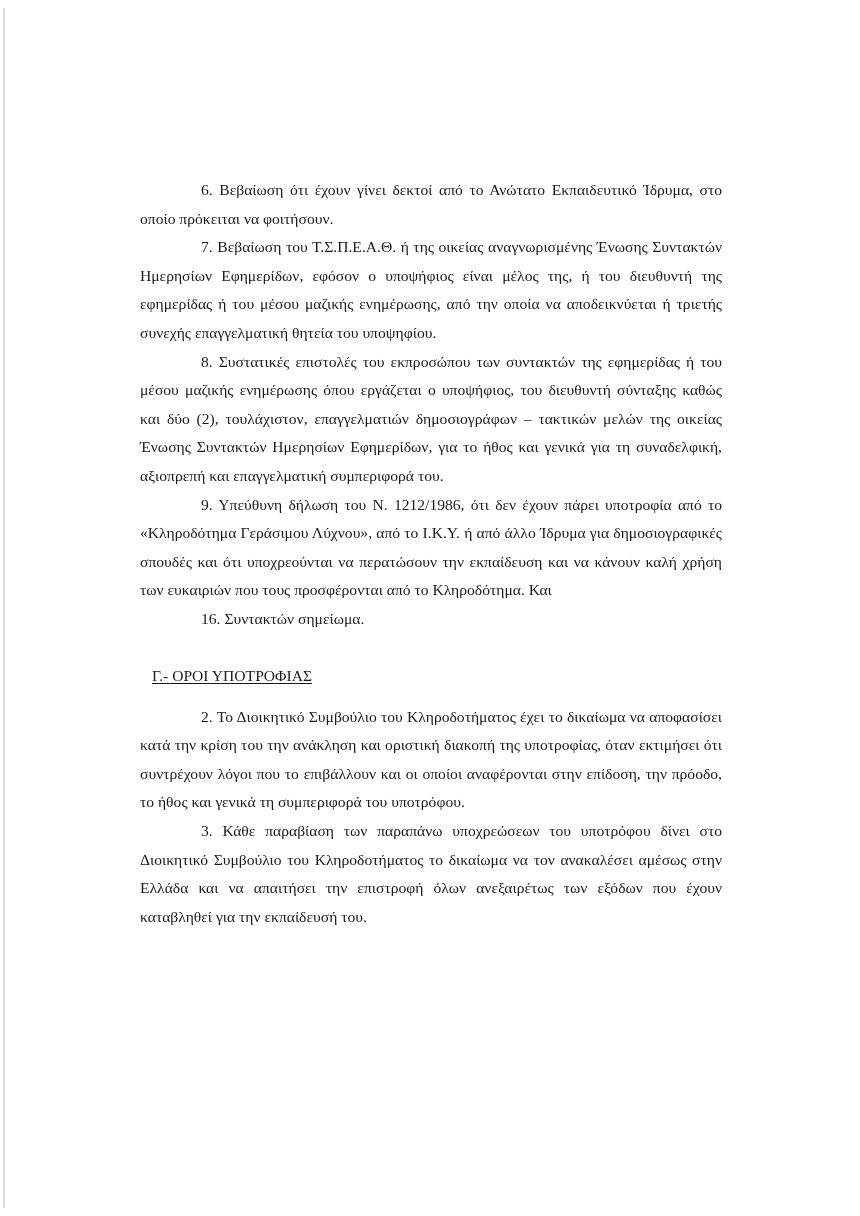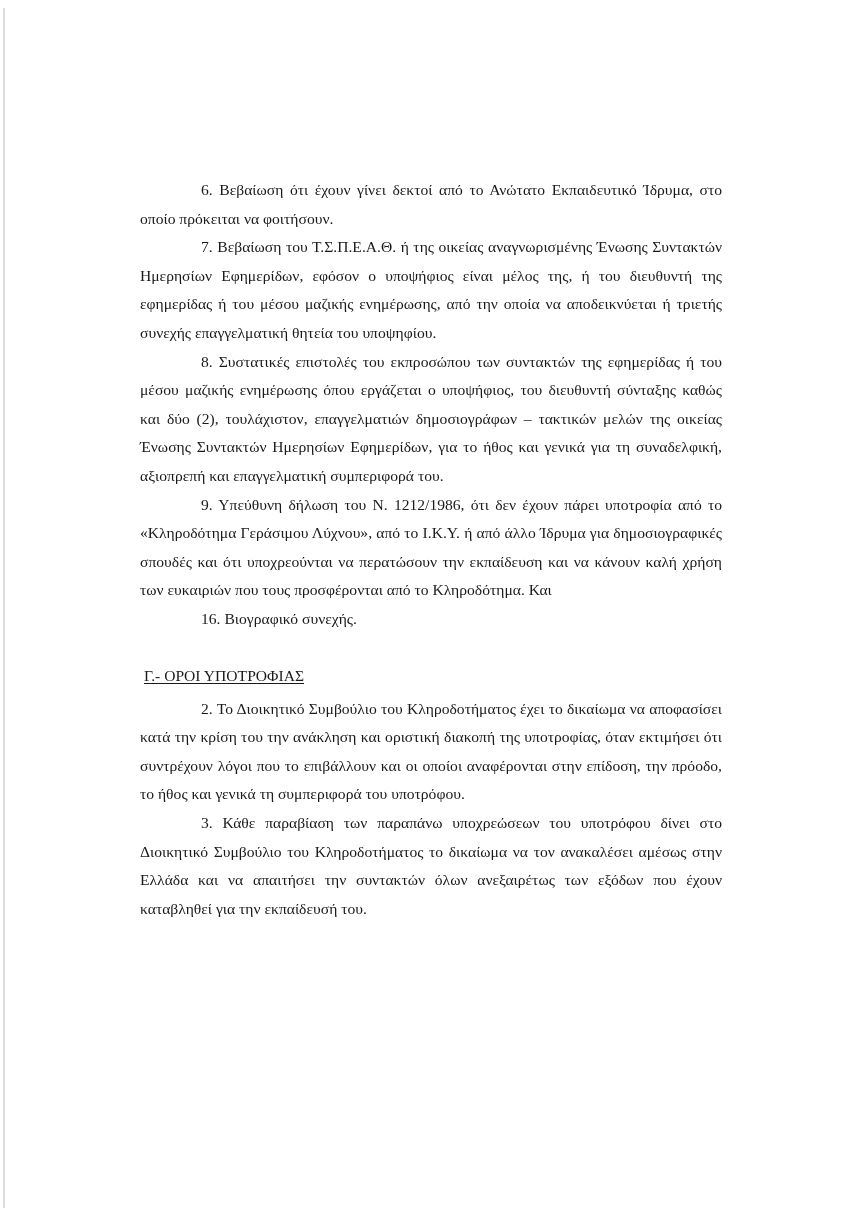--- a/index.html
+++ b/index.html
@@ -33,21 +33,21 @@
     }
     .para {
       margin: 0;
       text-align: justify;
       text-indent: 61px;
     }
     .para.last-line-item {
       text-align: left;
     }
     .section-heading {
-      margin: 4px;
+      margin: 12px;
       margin-top: 28.6px;
       text-decoration: underline;
       text-underline-offset: 2px;
       text-align: left;
     }
     .num {
       display: inline;
     }
   </style>
 </head>
@@ -58,22 +58,22 @@
 <div class="page">
 
   <p class="para"><span class="num">6.</span> <span>Βεβαίωση ότι έχουν γίνει δεκτοί από το Ανώτατο Εκπαιδευτικό Ίδρυμα, στο οποίο πρόκειται να φοιτήσουν.</span></p>
 
   <p class="para"><span class="num">7.</span> <span>Βεβαίωση του Τ.Σ.Π.Ε.Α.Θ. ή της οικείας αναγνωρισμένης Ένωσης Συντακτών Ημερησίων Εφημερίδων, εφόσον ο υποψήφιος είναι μέλος της, ή του διευθυντή της εφημερίδας ή του μέσου μαζικής ενημέρωσης, από την οποία να αποδεικνύεται  ή τριετής συνεχής επαγγελματική θητεία του υποψηφίου.</span></p>
 
   <p class="para"><span class="num">8.</span> <span>Συστατικές επιστολές του εκπροσώπου των συντακτών της εφημερίδας ή του μέσου μαζικής ενημέρωσης όπου εργάζεται ο υποψήφιος, του διευθυντή σύνταξης καθώς και δύο (2), τουλάχιστον, επαγγελματιών δημοσιογράφων – τακτικών μελών της οικείας Ένωσης Συντακτών Ημερησίων Εφημερίδων, για το ήθος και γενικά για τη συναδελφική, αξιοπρεπή και επαγγελματική συμπεριφορά του.</span></p>
 
   <p class="para"><span class="num">9.</span> <span>Υπεύθυνη δήλωση του Ν. 1212/1986, ότι δεν έχουν πάρει υποτροφία από το «Κληροδότημα Γεράσιμου Λύχνου», από το Ι.Κ.Υ. ή από άλλο Ίδρυμα για δημοσιογραφικές σπουδές και  ότι υποχρεούνται να περατώσουν την εκπαίδευση και να κάνουν καλή χρήση των ευκαιριών που τους προσφέρονται από το Κληροδότημα. Και</span></p>
 
-  <p class="para last-line-item"><span class="num">16.</span> <span>Βιογραφικό συνεχής.</span></p>
+  <p class="para last-line-item"><span class="num">16.</span> <span>Συντακτών σημείωμα.</span></p>
 
   <h2 class="section-heading" style="font-size:15.6px;font-weight:normal;">Γ.- ΟΡΟΙ ΥΠΟΤΡΟΦΙΑΣ</h2>
 
 
   <p class="para"><span class="num">2.</span> <span>Το Διοικητικό Συμβούλιο του Κληροδοτήματος έχει το δικαίωμα να αποφασίσει κατά την κρίση του την ανάκληση και οριστική διακοπή της υποτροφίας, όταν εκτιμήσει ότι συντρέχουν λόγοι που το επιβάλλουν και οι οποίοι αναφέρονται στην επίδοση, την πρόοδο, το ήθος και γενικά τη συμπεριφορά του υποτρόφου.</span></p>
 
-  <p class="para"><span class="num">3.</span> <span>Κάθε παραβίαση των παραπάνω υποχρεώσεων του υποτρόφου δίνει στο Διοικητικό Συμβούλιο του Κληροδοτήματος το δικαίωμα να τον ανακαλέσει αμέσως στην Ελλάδα και να απαιτήσει την συντακτών όλων ανεξαιρέτως των εξόδων που έχουν καταβληθεί για την εκπαίδευσή του.</span></p>
+  <p class="para"><span class="num">3.</span> <span>Κάθε παραβίαση των παραπάνω υποχρεώσεων του υποτρόφου δίνει στο Διοικητικό Συμβούλιο του Κληροδοτήματος το δικαίωμα να τον ανακαλέσει αμέσως στην Ελλάδα και να απαιτήσει την επιστροφή όλων ανεξαιρέτως των εξόδων που έχουν καταβληθεί για την εκπαίδευσή του.</span></p>
 
 </div>
 
 </body></html>

